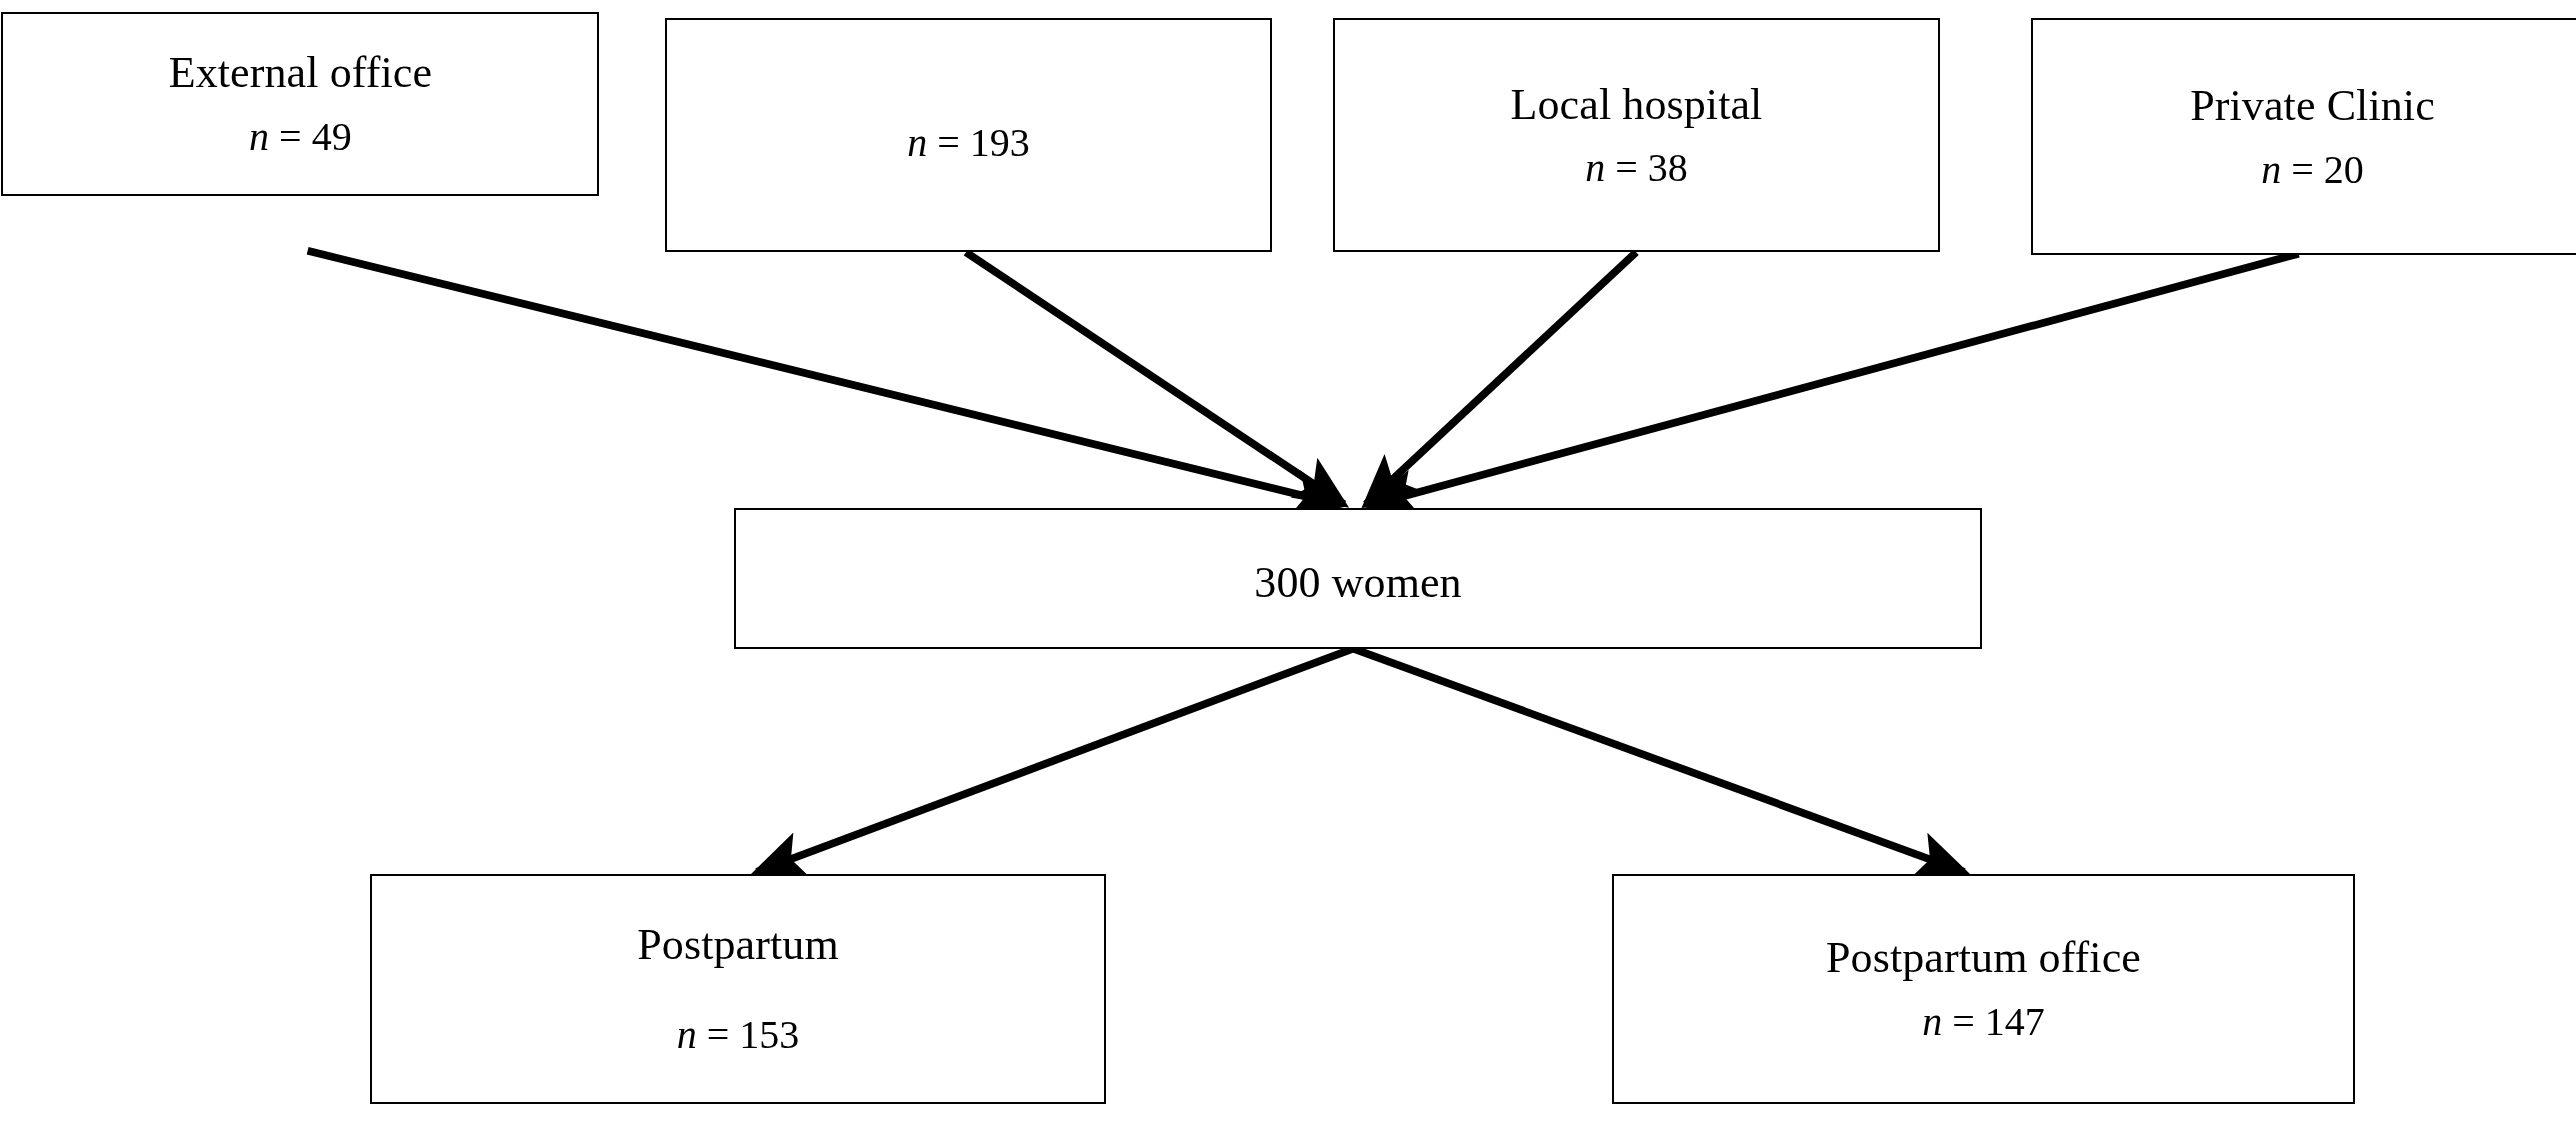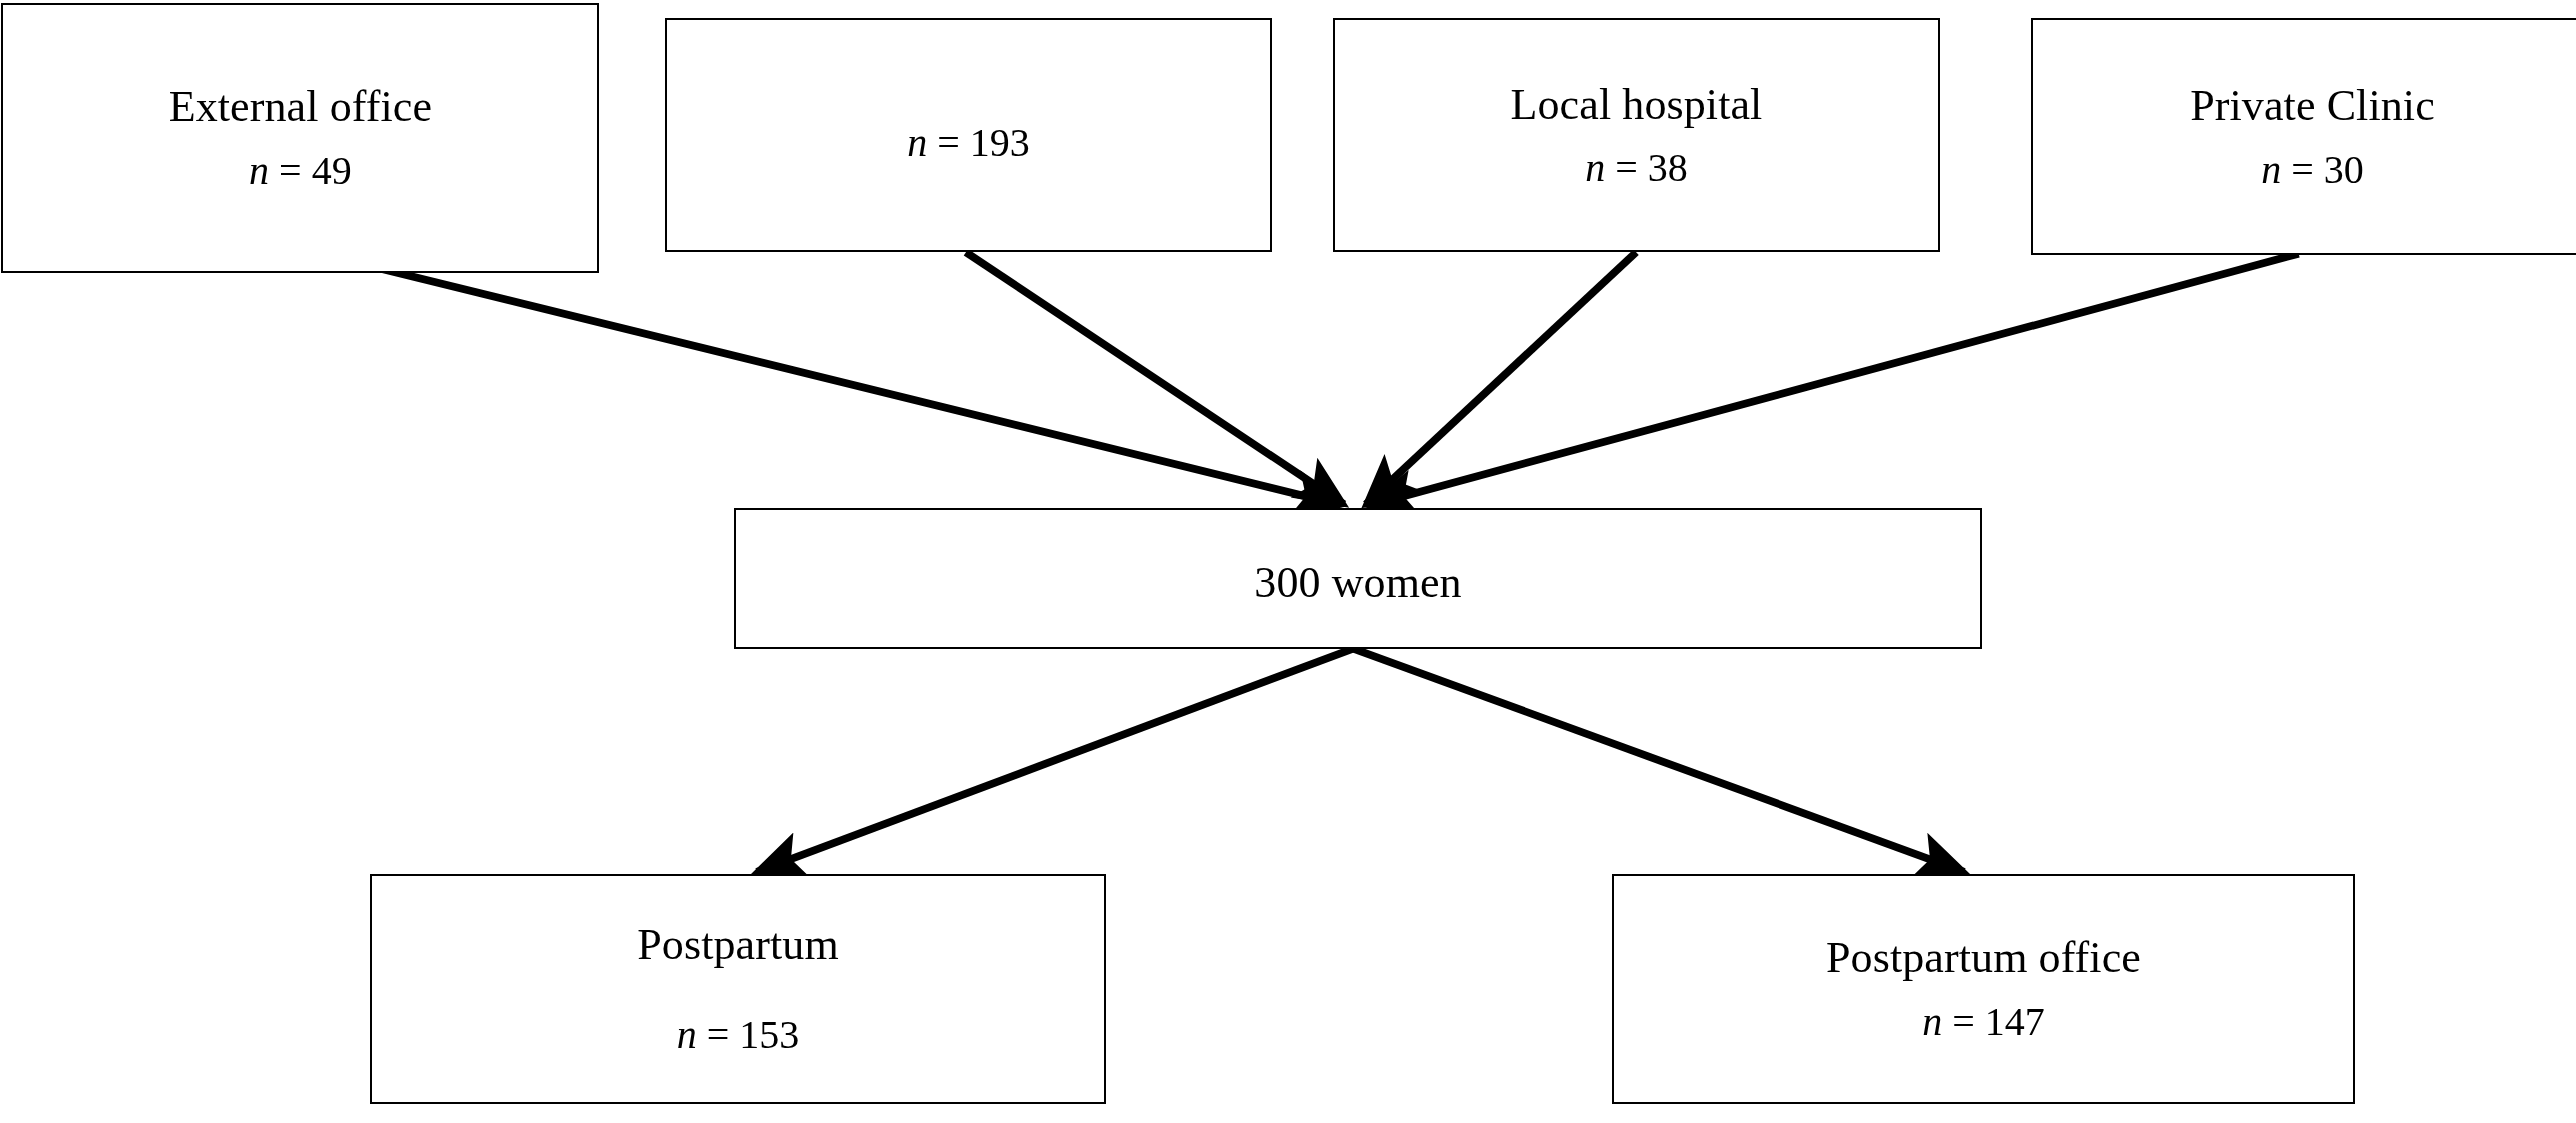--- a/index.html
+++ b/index.html
@@ -36,21 +36,21 @@
   .box-count {
     font-size: 40px;
     line-height: 1.12;
     white-space: nowrap;
     margin-top: 17px;
   }
   .box-count .n-italic {
     font-style: italic;
   }
   
-  #box-external-office { left: 1.4px;    top: 3px; width: 598px;  height: 270px; }
+  #box-external-office { left: 1.4px;    top: 12px; width: 598px;  height: 184px; }
   #box-university     { left: 665px;  top: 18.3px; width: 607px;  height: 234px; }
   #box-local-hospital { left: 1333px; top: 18.3px; width: 607px;  height: 234px; }
   #box-private-clinic { left: 1999px; top: 18.3px; width: 563px;  height: 237px; margin-left: 32px; }
 
   
   #box-total {
     left: 734px; top: 508px; width: 1248px; height: 141px;
   }
   #box-total .box-title { font-size: 44px; margin-top: 9px; }
 
@@ -107,21 +107,21 @@
     <div class="box-count"><span class="n-italic">n</span><span> = </span><span>193</span></div>
   </div>
 
   <div class="flow-box" id="box-local-hospital">
     <div class="box-title">Local hospital</div>
     <div class="box-count"><span class="n-italic">n</span><span> = </span><span>38</span></div>
   </div>
 
   <div class="flow-box" id="box-private-clinic">
     <div class="box-title">Private Clinic</div>
-    <div class="box-count"><span class="n-italic">n</span><span> = </span><span>30</span></div>
+    <div class="box-count"><span class="n-italic">n</span><span> = </span><span>20</span></div>
   </div>
 
   <div class="flow-box" id="box-total">
     <div class="box-title">300 women</div>
   </div>
 
   <div class="flow-box" id="box-pregnancy">
     <div class="box-title">Postpartum</div>
     <div class="box-count"><span class="n-italic">n</span><span> = </span><span>153</span></div>
   </div>

